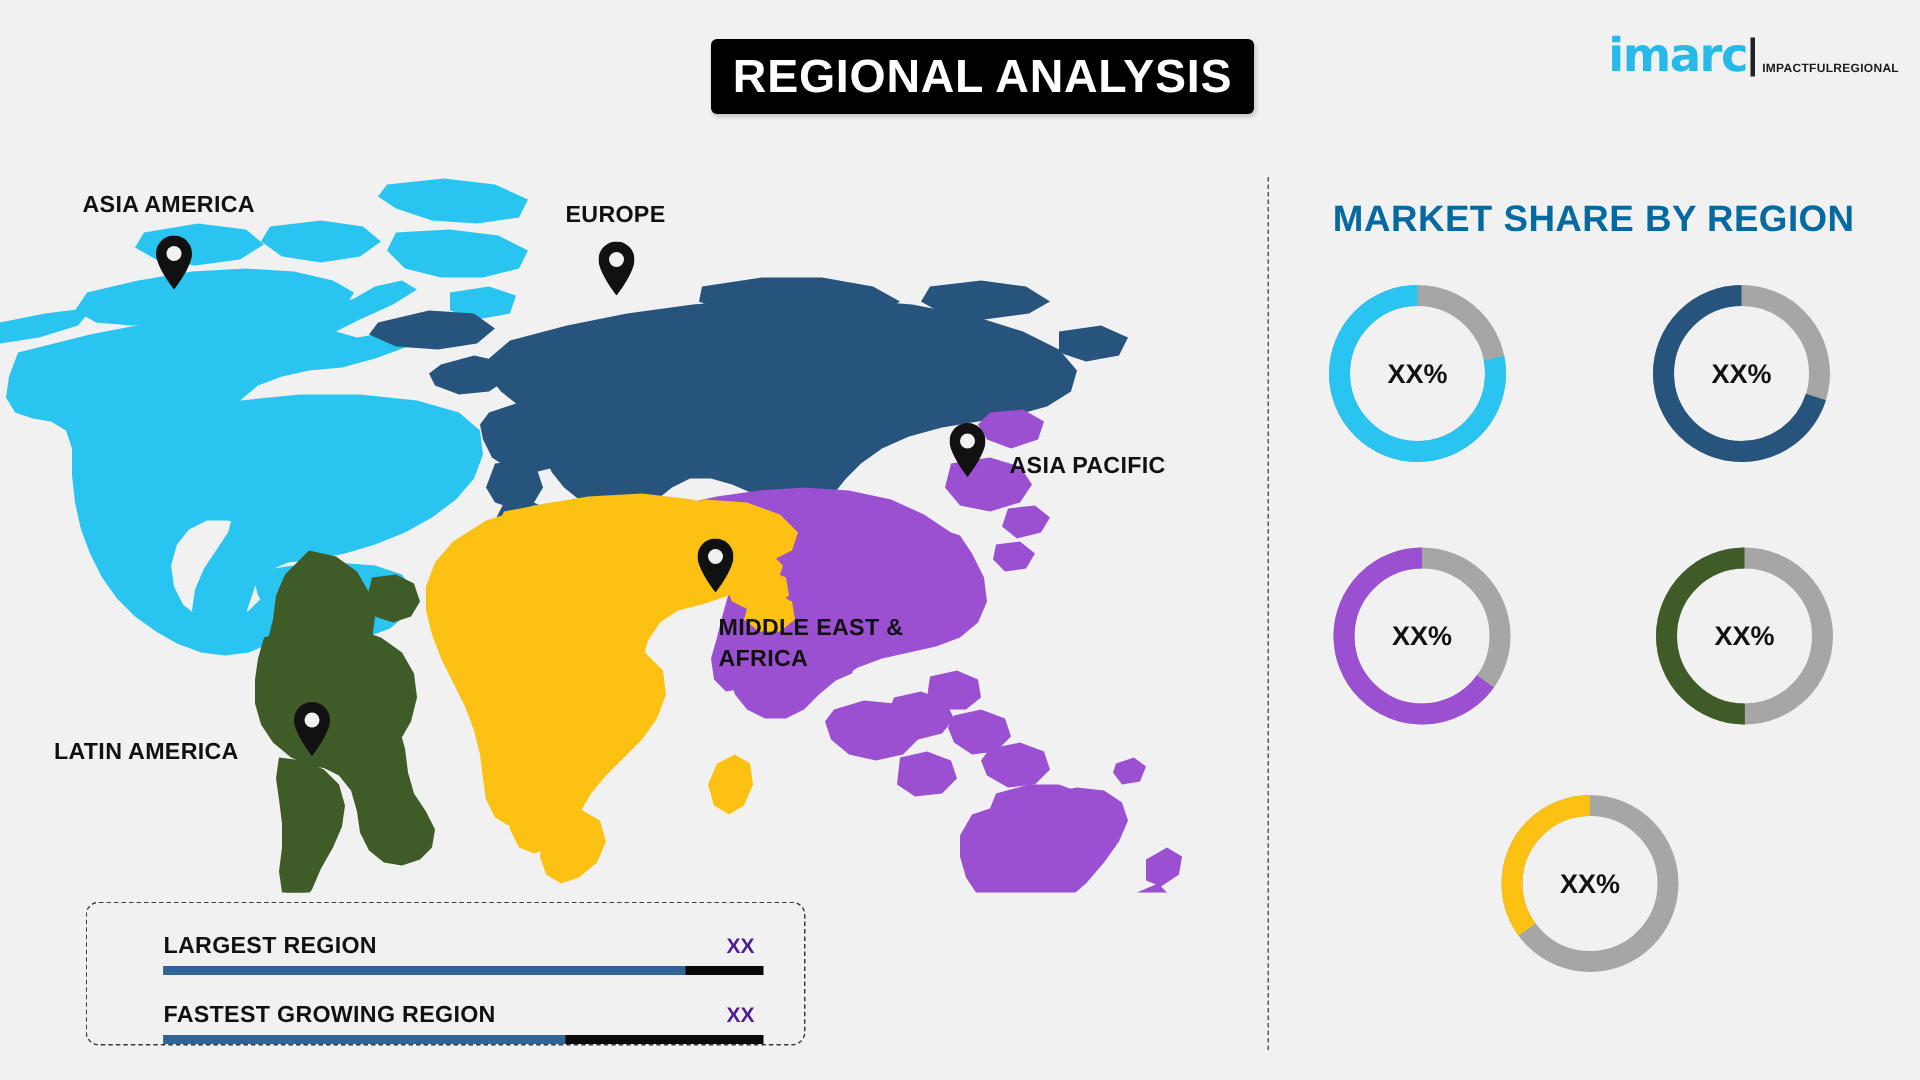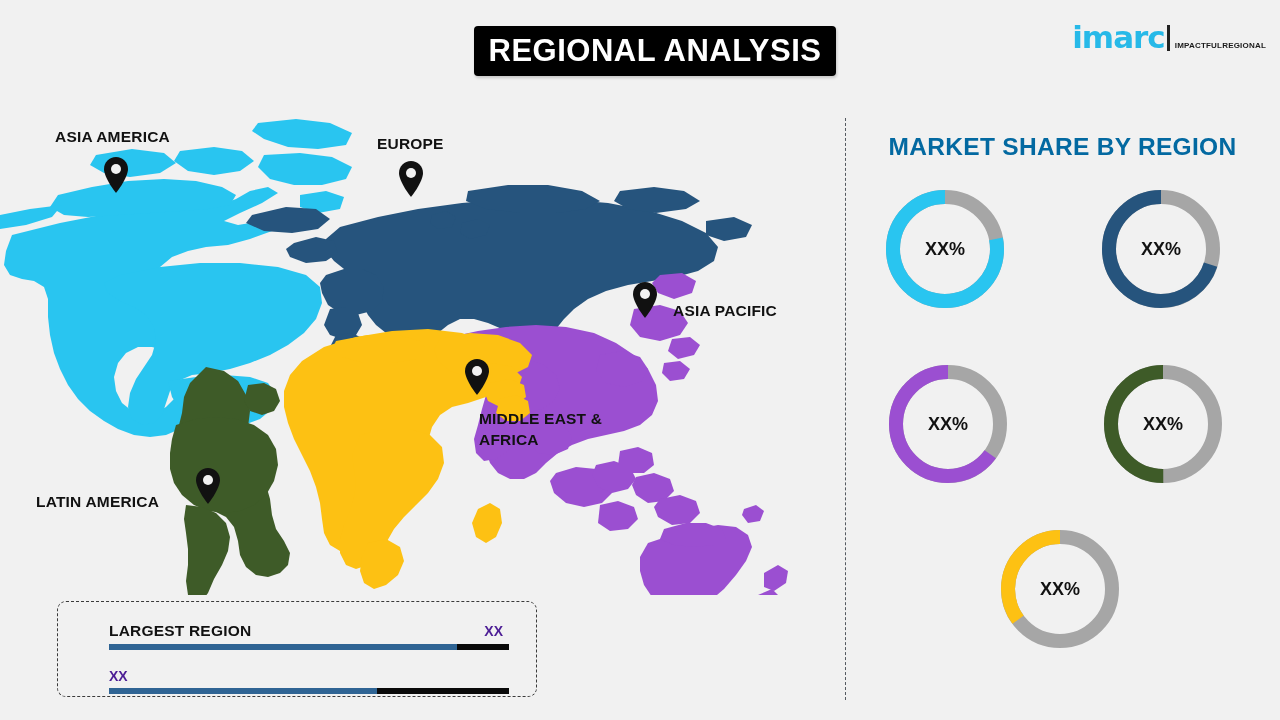--- a/index.html
+++ b/index.html
@@ -333,20 +333,21 @@
       <div class="legend-row-head">
         <span class="legend-title">LARGEST REGION</span>
         <span class="legend-value">XX</span>
       </div>
       <div class="legend-track" style="background: rgb(10, 10, 10);">
         <div class="legend-fill" id="legend-fill-0" style="width: 87%; background: rgb(47, 100, 148);"></div>
       </div>
     </div>
     <div class="legend-row" id="legend-row-1">
       <div class="legend-row-head">
+        <span class="legend-title">FASTEST GROWING REGION</span>
         <span class="legend-value">XX</span>
       </div>
       <div class="legend-track" style="background: rgb(10, 10, 10);">
         <div class="legend-fill" id="legend-fill-1" style="width: 67%; background: rgb(47, 100, 148);"></div>
       </div>
     </div>
   </div>
 
   <div id="charts-title">MARKET SHARE BY REGION</div>
 

